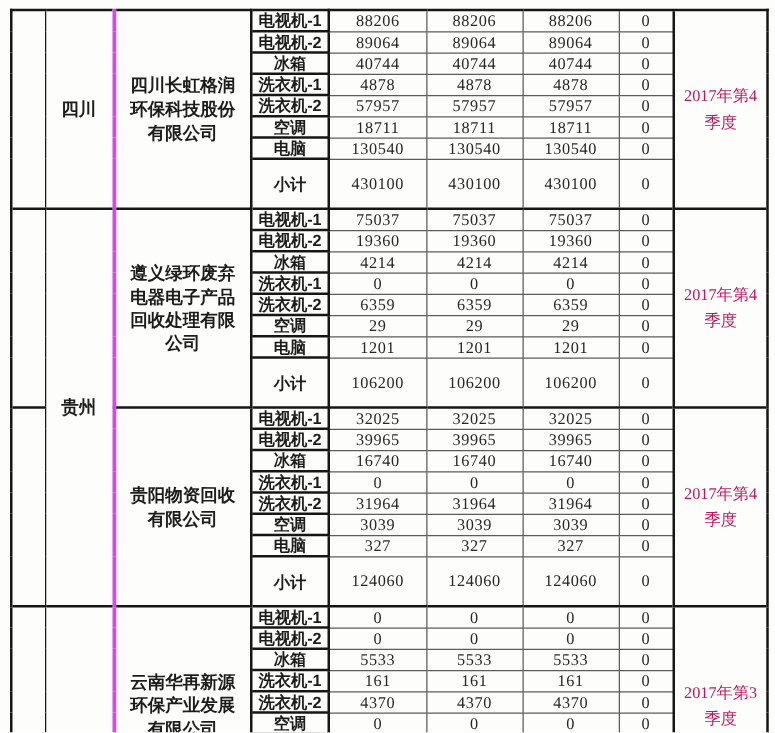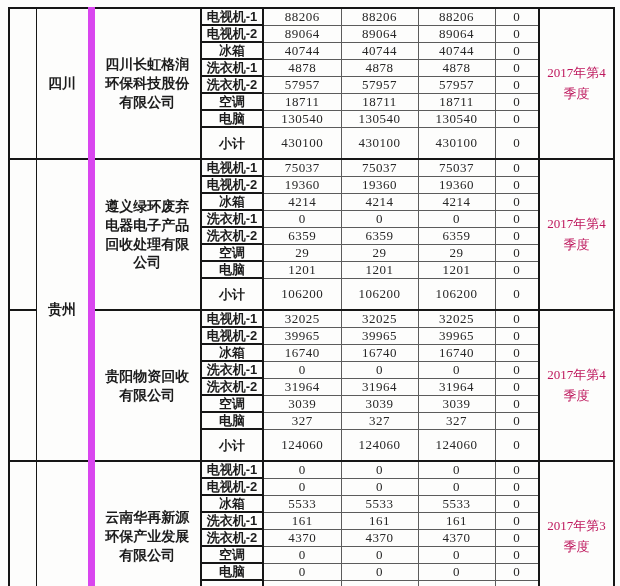--- a/index.html
+++ b/index.html
@@ -26,21 +26,21 @@
   td {
     padding: 0;
     margin: 0;
     text-align: center;
     vertical-align: middle;
     overflow: hidden;
     border: 1px solid #5c5c5c;
     color: #1c1c1c;
   }
   tr.prod-row { height: 15px; }
-  tr.sub-row  { height: 32px; }
+  tr.sub-row  { height: 40px; }
   tr.block-first td { border-top: 2px solid #161616; }
 
   .cn-bold {
     font-family: "Liberation Sans", "DejaVu Sans", sans-serif;
     font-weight: 700;
   }
   .num-font {
     font-family: "Liberation Serif", "DejaVu Serif", serif;
     font-weight: 400;
   }
@@ -48,21 +48,21 @@
   td.num {
     font-size: 16px;
     color: #0369a1;
     border-left: 2px solid #161616;
     border-right: 1px solid #161616;
     padding-left: 45px;
   }
   td.prov {
     font-size: 14px;
     border-left: 1px solid #161616;
-    border-right: 7px solid #d946ef;
+    border-right: 3px solid #d946ef;
   }
   td.comp {
     font-size: 14px;
     line-height: 1.35;
     padding: 0 5px;
     border-left: 1px solid #c4b5fd;
     border-right: 2px solid #161616;
   }
   td.prod {
     font-size: 13px;

